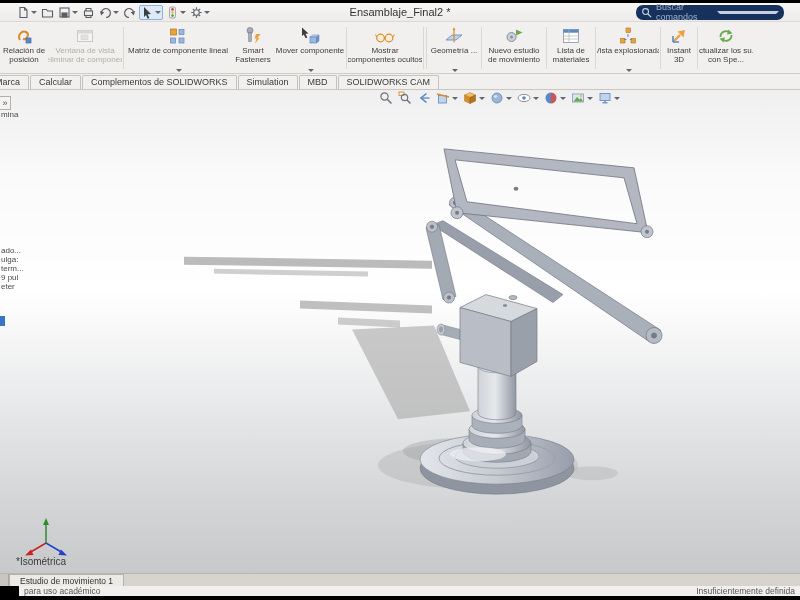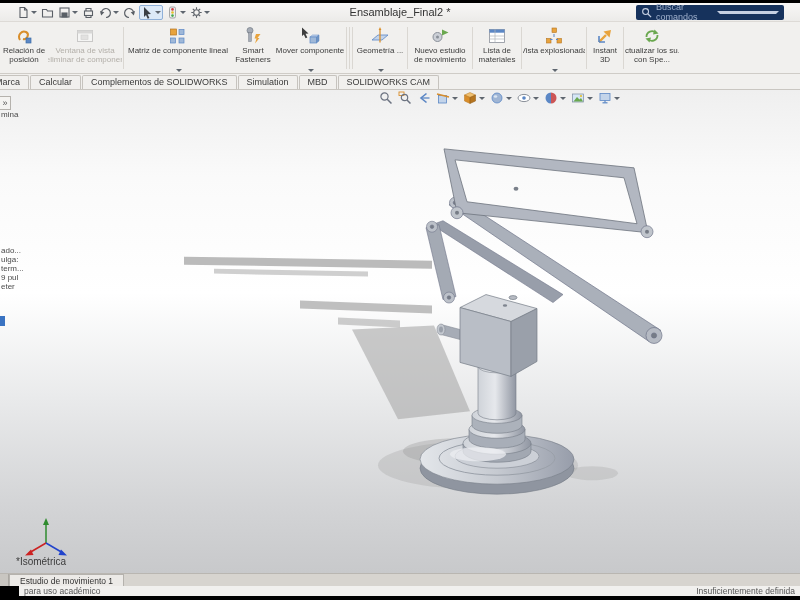--- a/index.html
+++ b/index.html
@@ -14,21 +14,21 @@
   .titlebar { position:relative; height:19px; background:linear-gradient(#f8f7f6,#ecebe9);
     display:flex; align-items:center; padding:0 16px; border-bottom:1px solid #dddad6; }
   .tb-icons { display:flex; align-items:center; gap:2px; z-index:2; }
   .tb-ic { height:15px; display:flex; align-items:center; padding:0 1px; }
   .tb-ic.active { border:1px solid #8fb0d8; background:#dce9f7; border-radius:2px; }
   .caret { width:0; height:0; border-left:3px solid transparent; border-right:3px solid transparent;
     border-top:3.5px solid #5f666f; display:inline-block; margin-left:1px; }
   .caret.light { border-top-color:#c6d0e2; }
   .tb-title { position:absolute; left:0; right:0; text-align:center; font-size:11px; color:#333;
     pointer-events:none; z-index:1; }
-  .tb-search { margin-left:auto; width:148px; height:15px; background:#16325c; border-radius:2px;
+  .tb-search { margin-left:auto; width:148px; height:15px; background:#16325c; border-radius:7px;
     display:flex; align-items:center; gap:4px; padding:0 5px; z-index:2; }
   .tb-search span { color:#9fb0cc; font-size:9px; flex:1; }
 
   
   .ribbon { height:52px; background:#f1f0ee; border-bottom:1px solid #cfccc7;
     display:flex; align-items:stretch; padding:1px 0 0; overflow:hidden; }
   .rbtn { display:flex; flex-direction:column; align-items:center; padding:2px 1px 1px;
     font-size:8px; color:#3c3c3c; text-align:left; line-height:1.15; overflow:hidden; }
   .rbtn .ric { height:21px; display:flex; align-items:flex-end; justify-content:center; }
   .rbtn .lbl { white-space:nowrap; }
@@ -213,20 +213,32 @@
           <polygon points="16.5,11 19,9 19,15 16.5,17" fill="#6f94c2" stroke="#5b87c5" stroke-width=".5"></polygon>
           <polygon points="2,1.5 8.5,7.5 5.5,7.7 7.3,11.5 5.6,12.3 3.8,8.5 2,10" fill="#3e3e3e"></polygon>
         </svg>
       </div>
     <span class="lbl">Mover componente</span>
     <span class="drop caret"></span>
   </div>
 
   <div class="rsep"></div>
 
+  <div class="rbtn" style="width:74px">
+    <div class="ric">
+        <svg width="20" height="20" viewBox="0 0 20 20">
+          <circle cx="5.5" cy="12" r="3.8" fill="#fbeedd" stroke="#d98e2b" stroke-width="1.2"></circle>
+          <circle cx="14" cy="12" r="3.8" fill="#fbeedd" stroke="#d98e2b" stroke-width="1.2"></circle>
+          <path d="M9.3 12 Q9.8 10.3 10.4 12" fill="none" stroke="#d98e2b" stroke-width="1"></path>
+          <path d="M1.7 11 L0.5 8.5 M17.8 11 L19.5 8.5" stroke="#d98e2b" stroke-width="1"></path>
+        </svg>
+      </div>
+    <span class="lbl">Mostrar</span>
+    <span class="lbl">componentes ocultos</span>
+  </div>
 
   <div class="rsep"></div>
 
 
   <div class="rsep"></div>
 
   <div class="rbtn" style="width:52px">
     <div class="ric">
         <svg width="20" height="20" viewBox="0 0 20 20">
           <polygon points="2,14 8,9 18,9 12,14" fill="#c3d4ea" stroke="#5b87c5" stroke-width=".8"></polygon>

